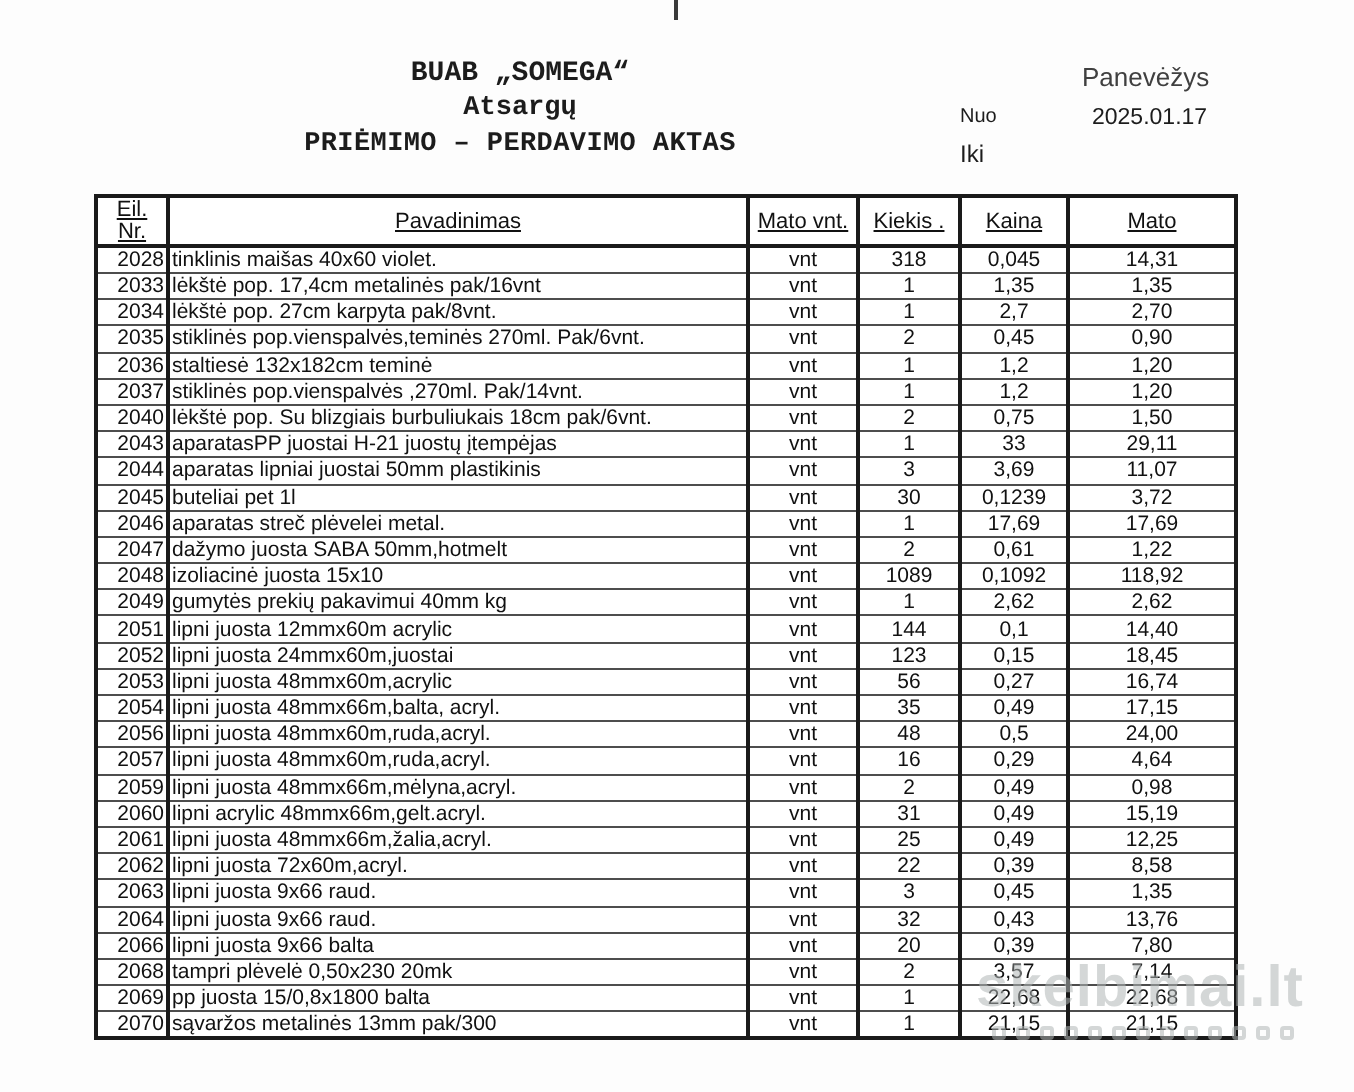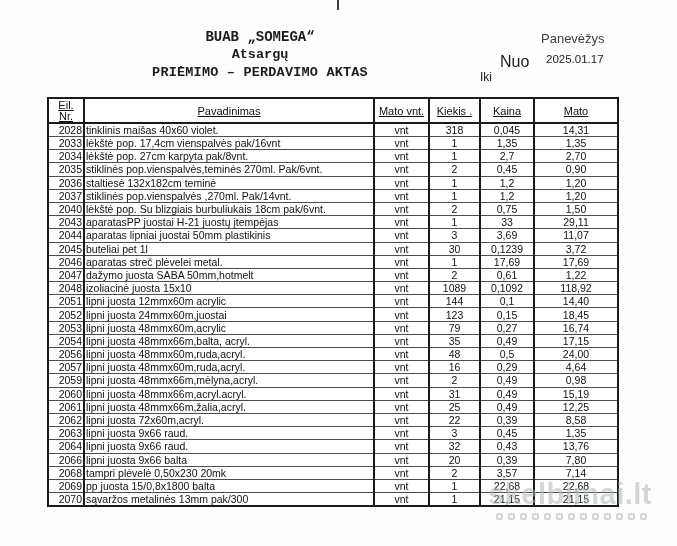--- a/index.html
+++ b/index.html
@@ -18,21 +18,21 @@
     font-family: Liberation Mono, monospace; font-weight: bold;
   }
   .title-company { font-size: 14px; line-height: 18px; }
   .title-sub     { font-size: 13.5px; line-height: 18px; }
   .title-main    { font-size: 13.5px; line-height: 18px; letter-spacing: 0.2px; }
 
   .city-label {
     position: absolute; left: 541px; top: 31px;
     font-size: 13px; color: #404040;
   }
-  .from-label { position: absolute; left: 480px; top: 53px; font-size: 16px; margin-left: 20px; }
+  .from-label { position: absolute; left: 480px; top: 53px; font-size: 10px; }
   .from-value { position: absolute; left: 546px; top: 53px; font-size: 11.5px; }
   .to-label   { position: absolute; left: 480px; top: 70px; font-size: 12px; }
   .to-value   { position: absolute; left: 546px; top: 70px; font-size: 11.5px; }
 
   
   table.doc-table {
     position: absolute; left: 47px; top: 97px; width: 570px;
     border-collapse: collapse; table-layout: fixed;
     font-size: 10.5px; color: #111;
   }
@@ -126,21 +126,21 @@
       <tr>
         <td class="col-nr">2028</td>
         <td class="col-name">tinklinis maišas 40x60 violet.</td>
         <td class="col-unit">vnt</td>
         <td class="col-qty">318</td>
         <td class="col-price">0,045</td>
         <td class="col-sum">14,31</td>
       </tr>
       <tr>
         <td class="col-nr">2033</td>
-        <td class="col-name">lėkštė pop. 17,4cm vienspalvės pak/16vnt</td>
+        <td class="col-name">lėkštė pop. 17,4cm metalinės pak/16vnt</td>
         <td class="col-unit">vnt</td>
         <td class="col-qty">1</td>
         <td class="col-price">1,35</td>
         <td class="col-sum">1,35</td>
       </tr>
       <tr>
         <td class="col-nr">2034</td>
         <td class="col-name">lėkštė pop. 27cm karpyta pak/8vnt.</td>
         <td class="col-unit">vnt</td>
         <td class="col-qty">1</td>
@@ -221,40 +221,48 @@
       </tr>
       <tr>
         <td class="col-nr">2048</td>
         <td class="col-name">izoliacinė juosta 15x10</td>
         <td class="col-unit">vnt</td>
         <td class="col-qty">1089</td>
         <td class="col-price">0,1092</td>
         <td class="col-sum">118,92</td>
       </tr>
       <tr>
+        <td class="col-nr">2049</td>
+        <td class="col-name">gumytės prekių pakavimui 40mm kg</td>
+        <td class="col-unit">vnt</td>
+        <td class="col-qty">1</td>
+        <td class="col-price">2,62</td>
+        <td class="col-sum">2,62</td>
+      </tr>
+      <tr>
         <td class="col-nr">2051</td>
         <td class="col-name">lipni juosta 12mmx60m acrylic</td>
         <td class="col-unit">vnt</td>
         <td class="col-qty">144</td>
         <td class="col-price">0,1</td>
         <td class="col-sum">14,40</td>
       </tr>
       <tr>
         <td class="col-nr">2052</td>
         <td class="col-name">lipni juosta 24mmx60m,juostai</td>
         <td class="col-unit">vnt</td>
         <td class="col-qty">123</td>
         <td class="col-price">0,15</td>
         <td class="col-sum">18,45</td>
       </tr>
       <tr>
         <td class="col-nr">2053</td>
         <td class="col-name">lipni juosta 48mmx60m,acrylic</td>
         <td class="col-unit">vnt</td>
-        <td class="col-qty">79</td>
+        <td class="col-qty">56</td>
         <td class="col-price">0,27</td>
         <td class="col-sum">16,74</td>
       </tr>
       <tr>
         <td class="col-nr">2054</td>
         <td class="col-name">lipni juosta 48mmx66m,balta, acryl.</td>
         <td class="col-unit">vnt</td>
         <td class="col-qty">35</td>
         <td class="col-price">0,49</td>
         <td class="col-sum">17,15</td>
@@ -278,21 +286,21 @@
       <tr>
         <td class="col-nr">2059</td>
         <td class="col-name">lipni juosta 48mmx66m,mėlyna,acryl.</td>
         <td class="col-unit">vnt</td>
         <td class="col-qty">2</td>
         <td class="col-price">0,49</td>
         <td class="col-sum">0,98</td>
       </tr>
       <tr>
         <td class="col-nr">2060</td>
-        <td class="col-name">lipni juosta 48mmx66m,acryl.acryl.</td>
+        <td class="col-name">lipni acrylic 48mmx66m,gelt.acryl.</td>
         <td class="col-unit">vnt</td>
         <td class="col-qty">31</td>
         <td class="col-price">0,49</td>
         <td class="col-sum">15,19</td>
       </tr>
       <tr>
         <td class="col-nr">2061</td>
         <td class="col-name">lipni juosta 48mmx66m,žalia,acryl.</td>
         <td class="col-unit">vnt</td>
         <td class="col-qty">25</td>

